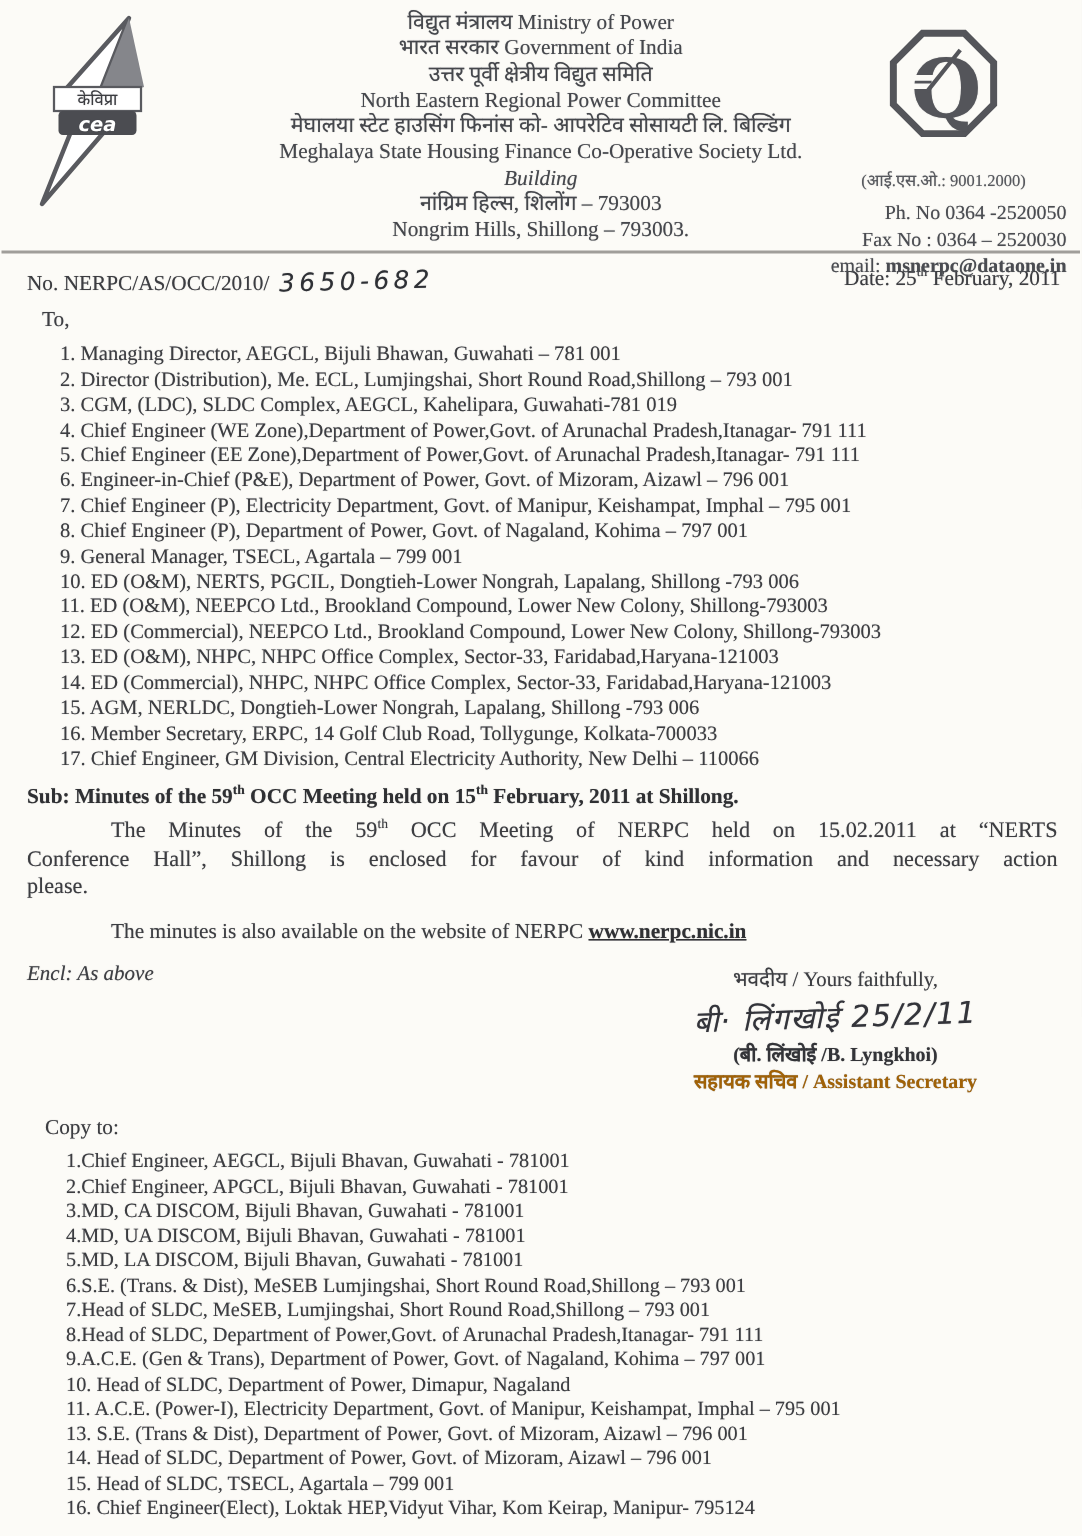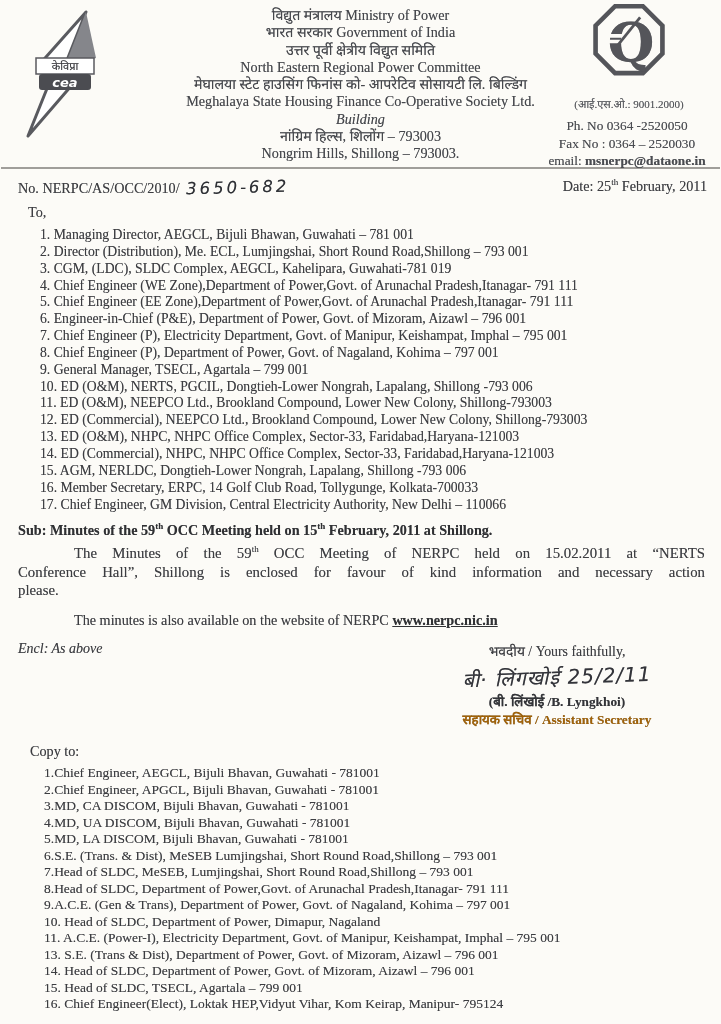--- a/index.html
+++ b/index.html
@@ -13,24 +13,24 @@
     background:#fcfbf7;
     color:#3e3f43;
     text-shadow:0 0 .6px rgba(75,76,82,.55);
   }
   
   .letterhead{position:relative;height:167px;}
   .lh-center{padding-top:7px;text-align:center;}
   .lh-line{font-size:14.2px;line-height:17.3px;white-space:nowrap;color:#45474c;}
   .lh-line.italic{font-style:italic;}
   .logo-left{position:absolute;left:16px;top:8px;width:98px;height:134px;}
-  .lh-right{position:absolute;right:6px;top:2px;width:172px;text-align:center;}
+  .lh-right{position:absolute;right:6px;top:18px;width:172px;text-align:center;}
   .logo-q{display:block;margin:0 auto;}
   .iso-caption{font-size:11px;color:#56585d;white-space:nowrap;margin-top:2px;}
-  .contacts{margin-top:6px;padding-right:4px;}
+  .contacts{margin-top:6px;text-align:right;padding-right:4px;}
   .contact-line{font-size:13.3px;line-height:17.5px;color:#4a4c51;white-space:nowrap;}
   .email-strong{font-weight:bold;}
   .rule{height:2px;background:#a09e9a;margin:0 1px;}
   
   .ref-row{display:flex;justify-content:space-between;align-items:flex-start;padding:9px 14px 0 18px;}
   .ref-left{font-size:14.2px;color:#3c3d41;}
   .handwritten-number{
     display:inline-block;font-family:"DejaVu Sans",sans-serif;font-style:italic;
     font-size:16.5px;letter-spacing:3px;transform:rotate(-1.5deg);
     color:#2e3035;margin-left:6px;

